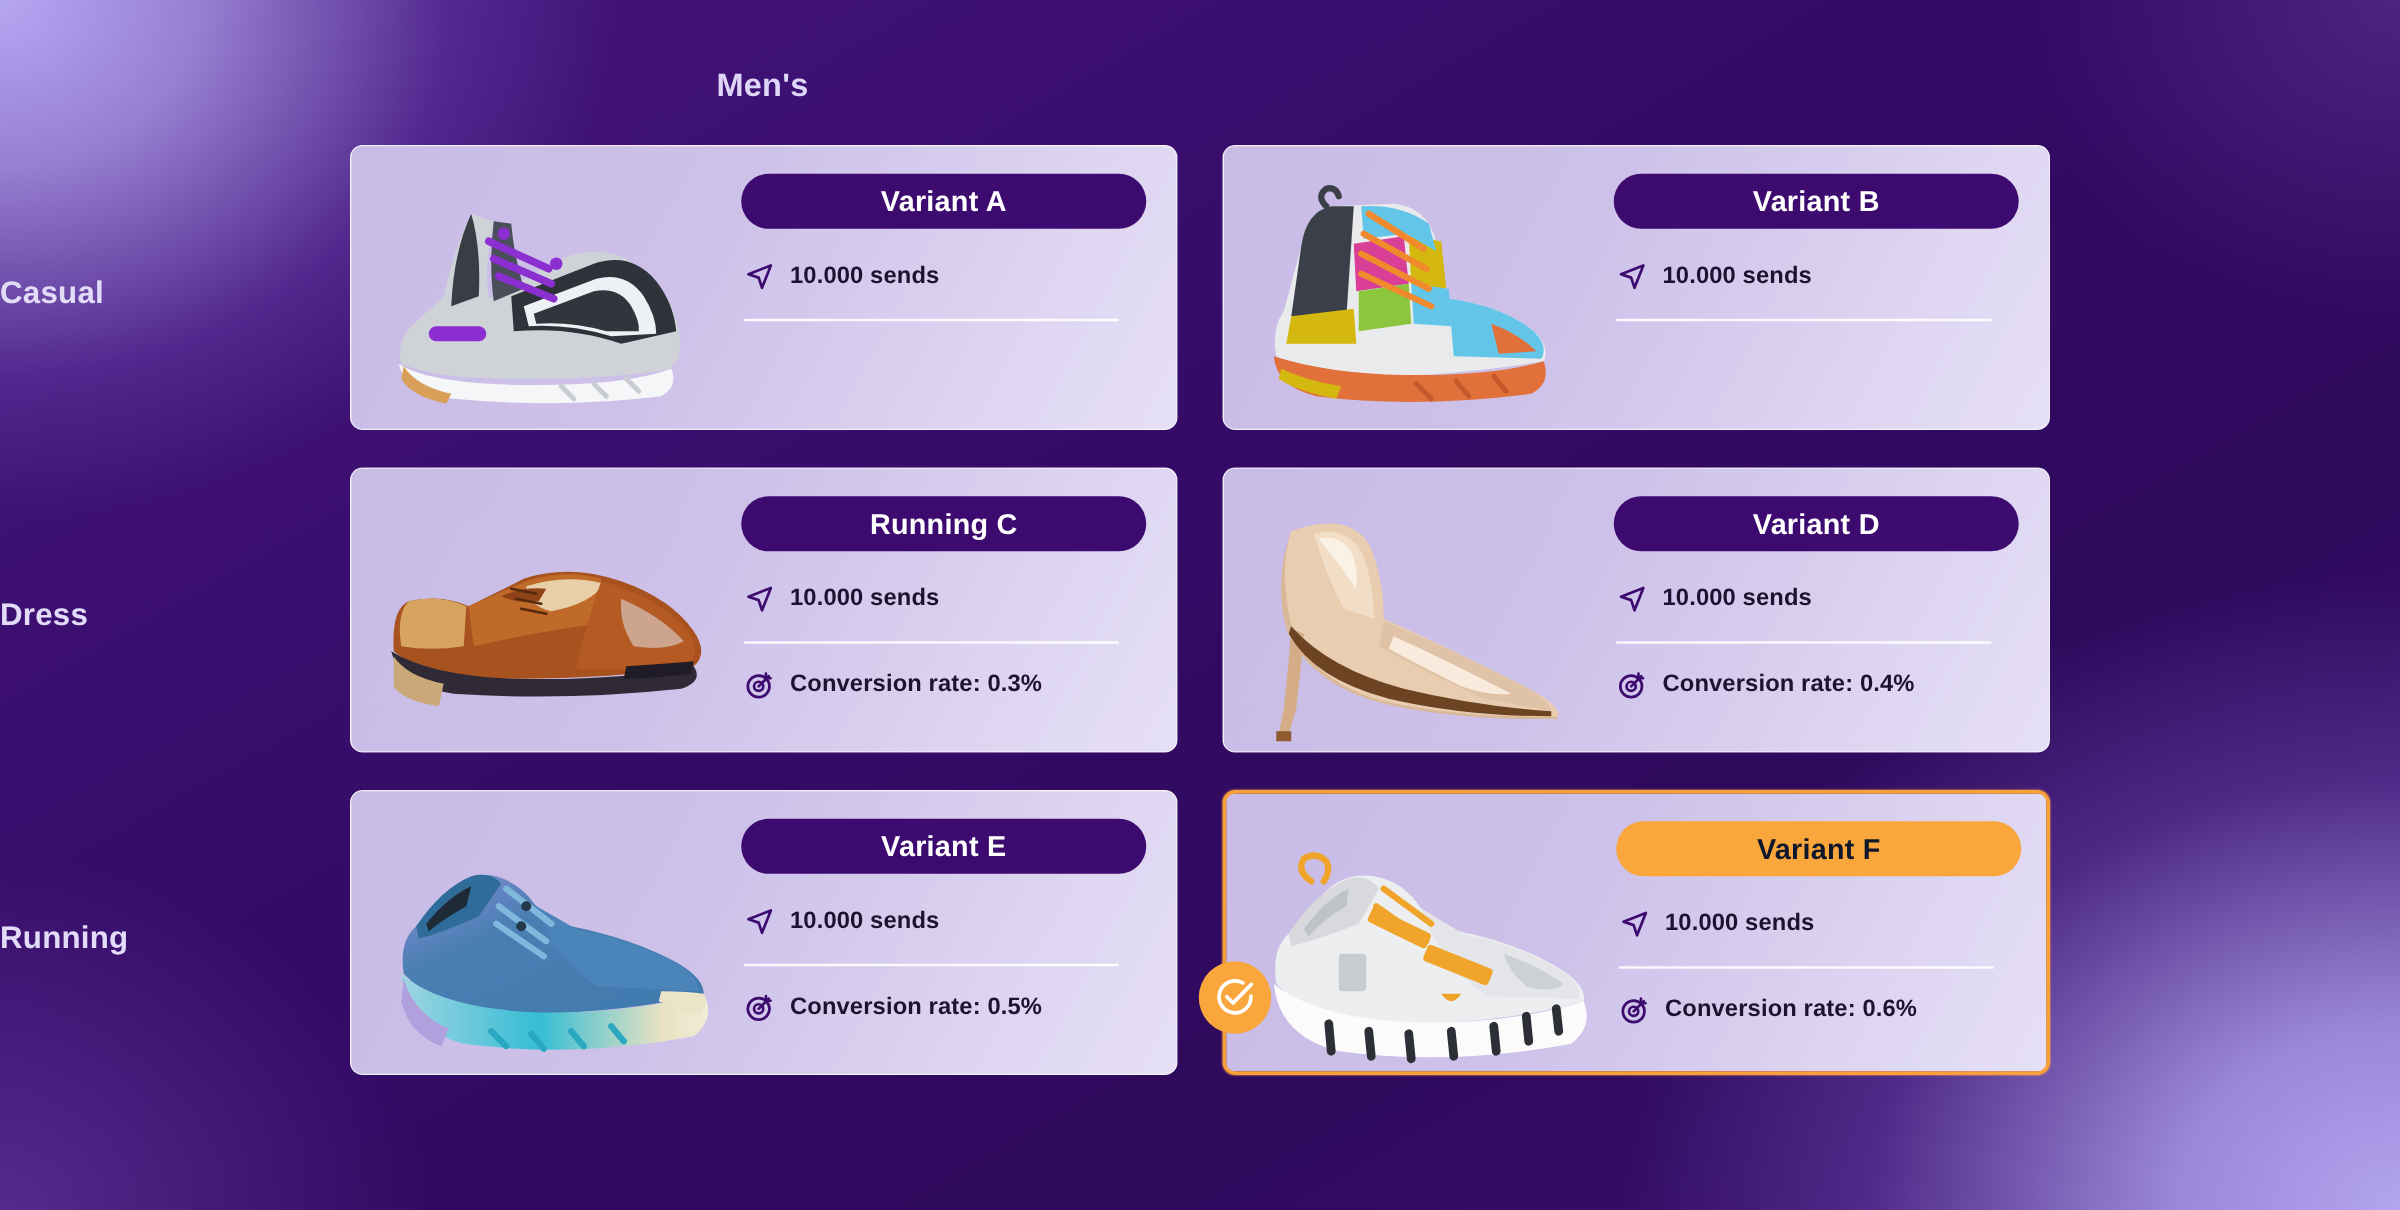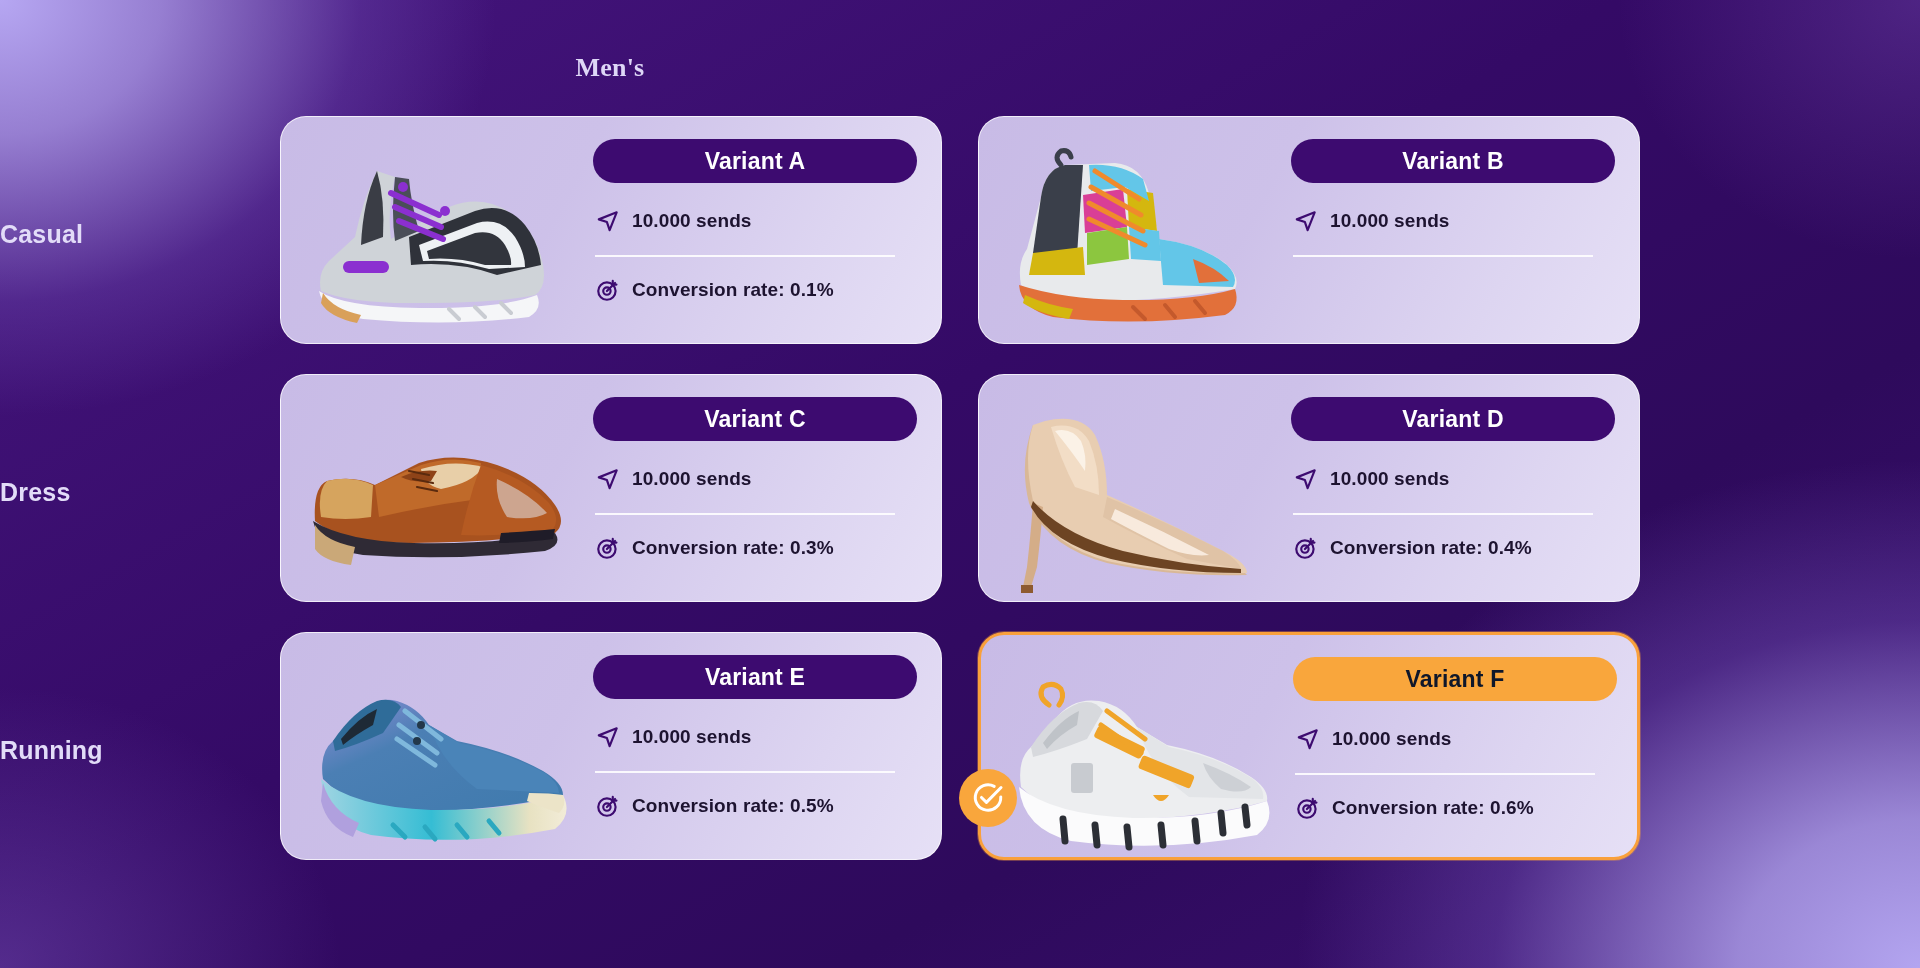--- a/index.html
+++ b/index.html
@@ -40,21 +40,20 @@
     position: absolute;
     top: 48px;
     height: 40px;
     line-height: 40px;
     text-align: center;
     color: #ded7f7;
     font-size: 26px;
     font-weight: bold;
     letter-spacing: 0.2px;
     white-space: nowrap;
-    font-family: Liberation Serif, serif;
   }
   #head-mens   { left: 280px;  width: 660px; }
   #head-womens { left: 978px;  width: 662px; }
 
   
   .row-label {
     position: absolute;
     left: 0;
     width: 228px;
     text-align: left;
@@ -66,21 +65,21 @@
   }
   #label-casual  { top: 220px; }
   #label-dress   { top: 478px; }
   #label-running { top: 736px; }
 
   
   .card {
     position: absolute;
     width: 662px;
     height: 228px;
-    border-radius: 26px;
+    border-radius: 10px;
     border: 1.5px solid rgba(255,255,255,0.72);
     background: linear-gradient(118deg, #c8bbe6 0%, #cdc1e9 42%, #ddd5f1 78%, #e6e0f6 100%);
     overflow: visible;
   }
   .card.is-selected {
     border: 3px solid #F9A03B;
     box-shadow: 0 0 0 1px rgba(249,160,59,0.35);
   }
 
   .col-mens   { left: 280px; }
@@ -201,29 +200,20 @@
     </div>
     <div class="detail">
       <div class="variant-pill">Variant A</div>
       <div class="metric">
         <svg class="metric-icon" viewBox="0 0 24 24" fill="none" stroke="#3D0B70" stroke-width="2" stroke-linejoin="round" stroke-linecap="round">
             <path d="M3.5 10.5 L20 4 L13.5 20.5 L11 13 Z"></path>
           </svg>
         <span class="metric-text">10.000 sends</span>
       </div>
       <div class="divider"></div>
-      <div class="metric second">
-        <svg class="metric-icon" viewBox="0 0 24 24" fill="none" stroke="#3D0B70" stroke-width="2" stroke-linecap="round">
-            <circle cx="11" cy="13" r="8"></circle>
-            <circle cx="11" cy="13" r="3.4"></circle>
-            <path d="M11 13 L18.5 5.5"></path>
-            <path d="M16.4 3.6 L16.4 7 L19.8 7"></path>
-          </svg>
-        <span class="metric-text">Conversion rate: 0.1%</span>
-      </div>
     </div>
   </div>
 
   <div class="card col-womens row-1">
     <div class="shoe-area">
       <svg class="shoe-svg" viewBox="0 0 300 216" xmlns="http://www.w3.org/2000/svg">
         <g transform="translate(14,12)">
           <path d="M18 150 Q14 128 24 114 L38 62 Q42 34 62 30 L112 28 Q138 30 146 58 L156 104 Q198 110 222 128 Q238 142 232 154 Q160 166 96 166 Q40 165 18 150 Z" fill="#e8eaec"></path>
           <path d="M38 62 Q42 34 62 30 L80 30 L74 120 L30 118 Z" fill="#3a3f4a"></path>
           <path d="M30 118 L80 112 L82 140 L26 140 Z" fill="#d4b70f"></path>
@@ -266,21 +256,21 @@
           <path d="M196 54 Q228 68 246 88 Q232 96 206 92 Q194 74 196 54 Z" fill="#e0e4ea" opacity="0.55"></path>
           <path d="M100 52 Q118 44 136 46 L130 56 Q112 58 100 52 Z" fill="#8e4318"></path>
           <path d="M108 46 L128 50 M112 54 L132 58 M116 62 L136 66" stroke="#5a2a0e" stroke-width="2.2" stroke-linecap="round"></path>
           <path d="M12 96 Q44 116 112 118 Q190 120 254 108 Q262 120 244 126 Q150 136 62 130 Q18 124 12 96 Z" fill="#2f2a35"></path>
           <path d="M14 100 Q24 116 54 122 L50 140 Q22 136 14 124 Z" fill="#caa878"></path>
           <path d="M200 108 Q232 106 254 104 L252 114 Q220 118 198 118 Z" fill="#1f1c28"></path>
         </g>
       </svg>
     </div>
     <div class="detail">
-      <div class="variant-pill">Variant C</div>
+      <div class="variant-pill">Running C</div>
       <div class="metric">
         <svg class="metric-icon" viewBox="0 0 24 24" fill="none" stroke="#3D0B70" stroke-width="2" stroke-linejoin="round" stroke-linecap="round">
             <path d="M3.5 10.5 L20 4 L13.5 20.5 L11 13 Z"></path>
           </svg>
         <span class="metric-text">10.000 sends</span>
       </div>
       <div class="divider"></div>
       <div class="metric second">
         <svg class="metric-icon" viewBox="0 0 24 24" fill="none" stroke="#3D0B70" stroke-width="2" stroke-linecap="round">
             <circle cx="11" cy="13" r="8"></circle>

